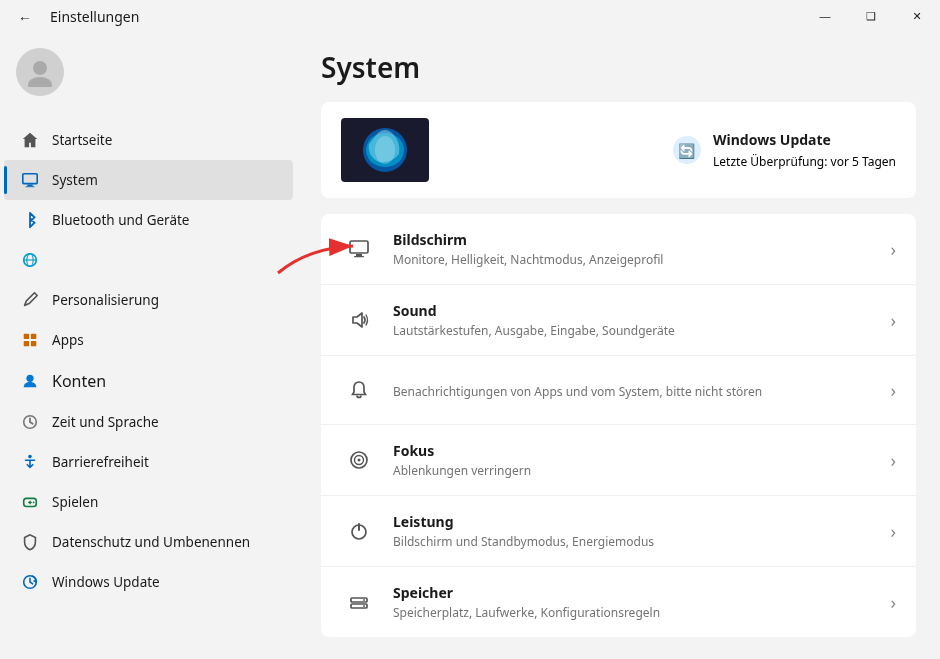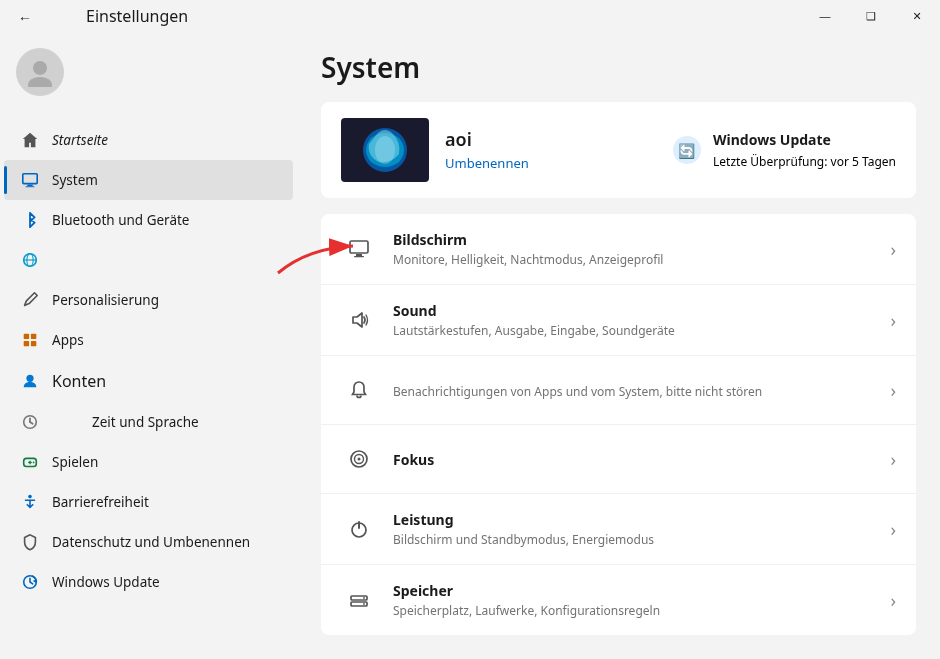--- a/index.html
+++ b/index.html
@@ -22,23 +22,22 @@
       height: 32px;
       padding: 0 0 0 12px;
       flex-shrink: 0;
     }
     .titlebar-left {
       display: flex;
       align-items: center;
       gap: 12px;
     }
     .titlebar-title {
-      font-size: 16px;
-      color: #1a1a1a;
-      margin-left: 36px;
+      font-size: 14px;
+      color: #1a1a1a;
     }
     .titlebar-controls {
       display: flex;
       align-items: center;
       height: 32px;
     }
     .titlebar-btn {
       width: 46px;
       height: 32px;
       display: flex;
@@ -320,21 +319,21 @@
       </div>
     </div>
 
     <div class="nav-items" id="nav-items-container">
     <div class="nav-item">
           <div class="nav-icon home">
             <svg width="18" height="18" viewBox="0 0 20 20">
               <path d="M10 2L2 9h2v9h5v-5h2v5h5V9h2L10 2z" fill="#555"></path>
             </svg>
           </div>
-          <span style="font-size: 13.5px; font-style: italic;">Startseite</span>
+          <span style="font-size: 13.5px;">Startseite</span>
         </div>
         <div class="nav-item active">
           <div class="nav-icon system">
             <svg width="18" height="18" viewBox="0 0 20 20">
               <rect x="2" y="3" width="16" height="11" rx="1" fill="none" stroke="#0067c0" stroke-width="1.8"></rect>
               <rect x="7" y="15" width="6" height="2" fill="#0067c0"></rect>
               <rect x="5" y="17" width="10" height="1" fill="#0067c0"></rect>
             </svg>
           </div>
           <span style="font-size: 13.5px;">System</span>
@@ -385,41 +384,41 @@
           <span style="font-size: 16px;">Konten</span>
         </div>
         <div class="nav-item">
           <div class="nav-icon time">
             <svg width="18" height="18" viewBox="0 0 20 20">
               <circle cx="10" cy="10" r="7" fill="none" stroke="#777" stroke-width="1.8"></circle>
               <line x1="10" y1="6" x2="10" y2="10" stroke="#777" stroke-width="2" stroke-linecap="round"></line>
               <line x1="10" y1="10" x2="13" y2="12" stroke="#777" stroke-width="2" stroke-linecap="round"></line>
             </svg>
           </div>
-          <span style="font-size: 13.5px; margin-left: 40px;">Zeit und Sprache</span>
+          <span style="font-size: 13.5px;">Zeit und Sprache</span>
+        </div>
+        <div class="nav-item">
+          <div class="nav-icon access">
+            <svg width="18" height="18" viewBox="0 0 20 20">
+              <circle cx="10" cy="4" r="2" fill="#0067c0"></circle>
+              <path d="M5 8h10M10 8v8M7 13l3 3 3-3" stroke="#0067c0" stroke-width="1.8" fill="none" stroke-linecap="round"></path>
+            </svg>
+          </div>
+          <span style="font-size: 13.5px;">Barrierefreiheit</span>
         </div>
         <div class="nav-item">
           <div class="nav-icon games">
             <svg width="18" height="18" viewBox="0 0 20 20">
               <rect x="3" y="6" width="14" height="9" rx="3" fill="none" stroke="#107c41" stroke-width="1.8"></rect>
               <line x1="8" y1="10.5" x2="12" y2="10.5" stroke="#107c41" stroke-width="1.5"></line>
               <line x1="10" y1="8.5" x2="10" y2="12.5" stroke="#107c41" stroke-width="1.5"></line>
               <circle cx="14" cy="10.5" r="1" fill="#107c41"></circle>
             </svg>
           </div>
           <span style="font-size: 13.5px;">Spielen</span>
-        </div>
-        <div class="nav-item">
-          <div class="nav-icon access">
-            <svg width="18" height="18" viewBox="0 0 20 20">
-              <circle cx="10" cy="4" r="2" fill="#0067c0"></circle>
-              <path d="M5 8h10M10 8v8M7 13l3 3 3-3" stroke="#0067c0" stroke-width="1.8" fill="none" stroke-linecap="round"></path>
-            </svg>
-          </div>
-          <span style="font-size: 13.5px;">Barrierefreiheit</span>
         </div>
         <div class="nav-item">
           <div class="nav-icon privacy">
             <svg width="18" height="18" viewBox="0 0 20 20">
               <path d="M10 2L4 5v5c0 4 2.7 7.4 6 8.5C13.3 17.4 16 14 16 10V5L10 2z" fill="none" stroke="#555" stroke-width="1.8"></path>
             </svg>
           </div>
           <span style="font-size: 13.5px;">Datenschutz und Umbenennen</span>
         </div>
         <div class="nav-item">
@@ -443,24 +442,20 @@
       <div class="system-card-left">
         <div class="pc-thumbnail">
           <svg viewBox="0 0 88 64" xmlns="http://www.w3.org/2000/svg">
             <rect width="88" height="64" fill="#1a1a2e"></rect>
             <circle cx="44" cy="32" r="22" fill="#0067c0" opacity="0.8"></circle>
             <path d="M30 20 Q44 10 58 20 Q68 32 58 44 Q44 54 30 44 Q20 32 30 20 Z" fill="#00b4d8" opacity="0.6"></path>
             <path d="M36 16 Q44 8 52 16 Q60 24 58 36 Q50 46 38 44 Q26 38 28 26 Z" fill="#90e0ef" opacity="0.5"></path>
             <ellipse cx="44" cy="32" rx="10" ry="14" fill="#caf0f8" opacity="0.3"></ellipse>
           </svg>
         </div>
-        <div>
-          <div class="pc-name">aoi</div>
-          <a class="rename-link">Umbenennen</a>
-        </div>
       </div>
       <div class="system-card-right">
         <div class="update-icon-circle">🔄</div>
         <div class="update-text">
           <strong>Windows Update</strong>
           <small>Letzte Überprüfung: vor 5 Tagen</small>
         </div>
       </div>
     </div>
 
@@ -508,20 +503,21 @@
         <div class="settings-item">
           <div class="settings-item-icon">
             <svg width="22" height="22" viewBox="0 0 22 22">
               <circle cx="11" cy="11" r="8" fill="none" stroke="#555" stroke-width="1.7"></circle>
               <circle cx="11" cy="11" r="4.5" fill="none" stroke="#555" stroke-width="1.4"></circle>
               <circle cx="11" cy="11" r="1.5" fill="#555"></circle>
             </svg>
           </div>
           <div class="settings-item-text">
             <div class="settings-item-title">Fokus</div>
+            <div class="settings-item-desc">Ablenkungen verringern</div>
           </div>
           <span class="settings-item-chevron" style="font-size: 18px; color: rgb(136, 136, 136);">›</span>
         </div>
         <div class="settings-item">
           <div class="settings-item-icon">
             <svg width="22" height="22" viewBox="0 0 22 22">
               <circle cx="11" cy="12" r="7" fill="none" stroke="#555" stroke-width="1.7"></circle>
               <line x1="11" y1="4" x2="11" y2="10" stroke="#555" stroke-width="2" stroke-linecap="round"></line>
             </svg>
           </div>

